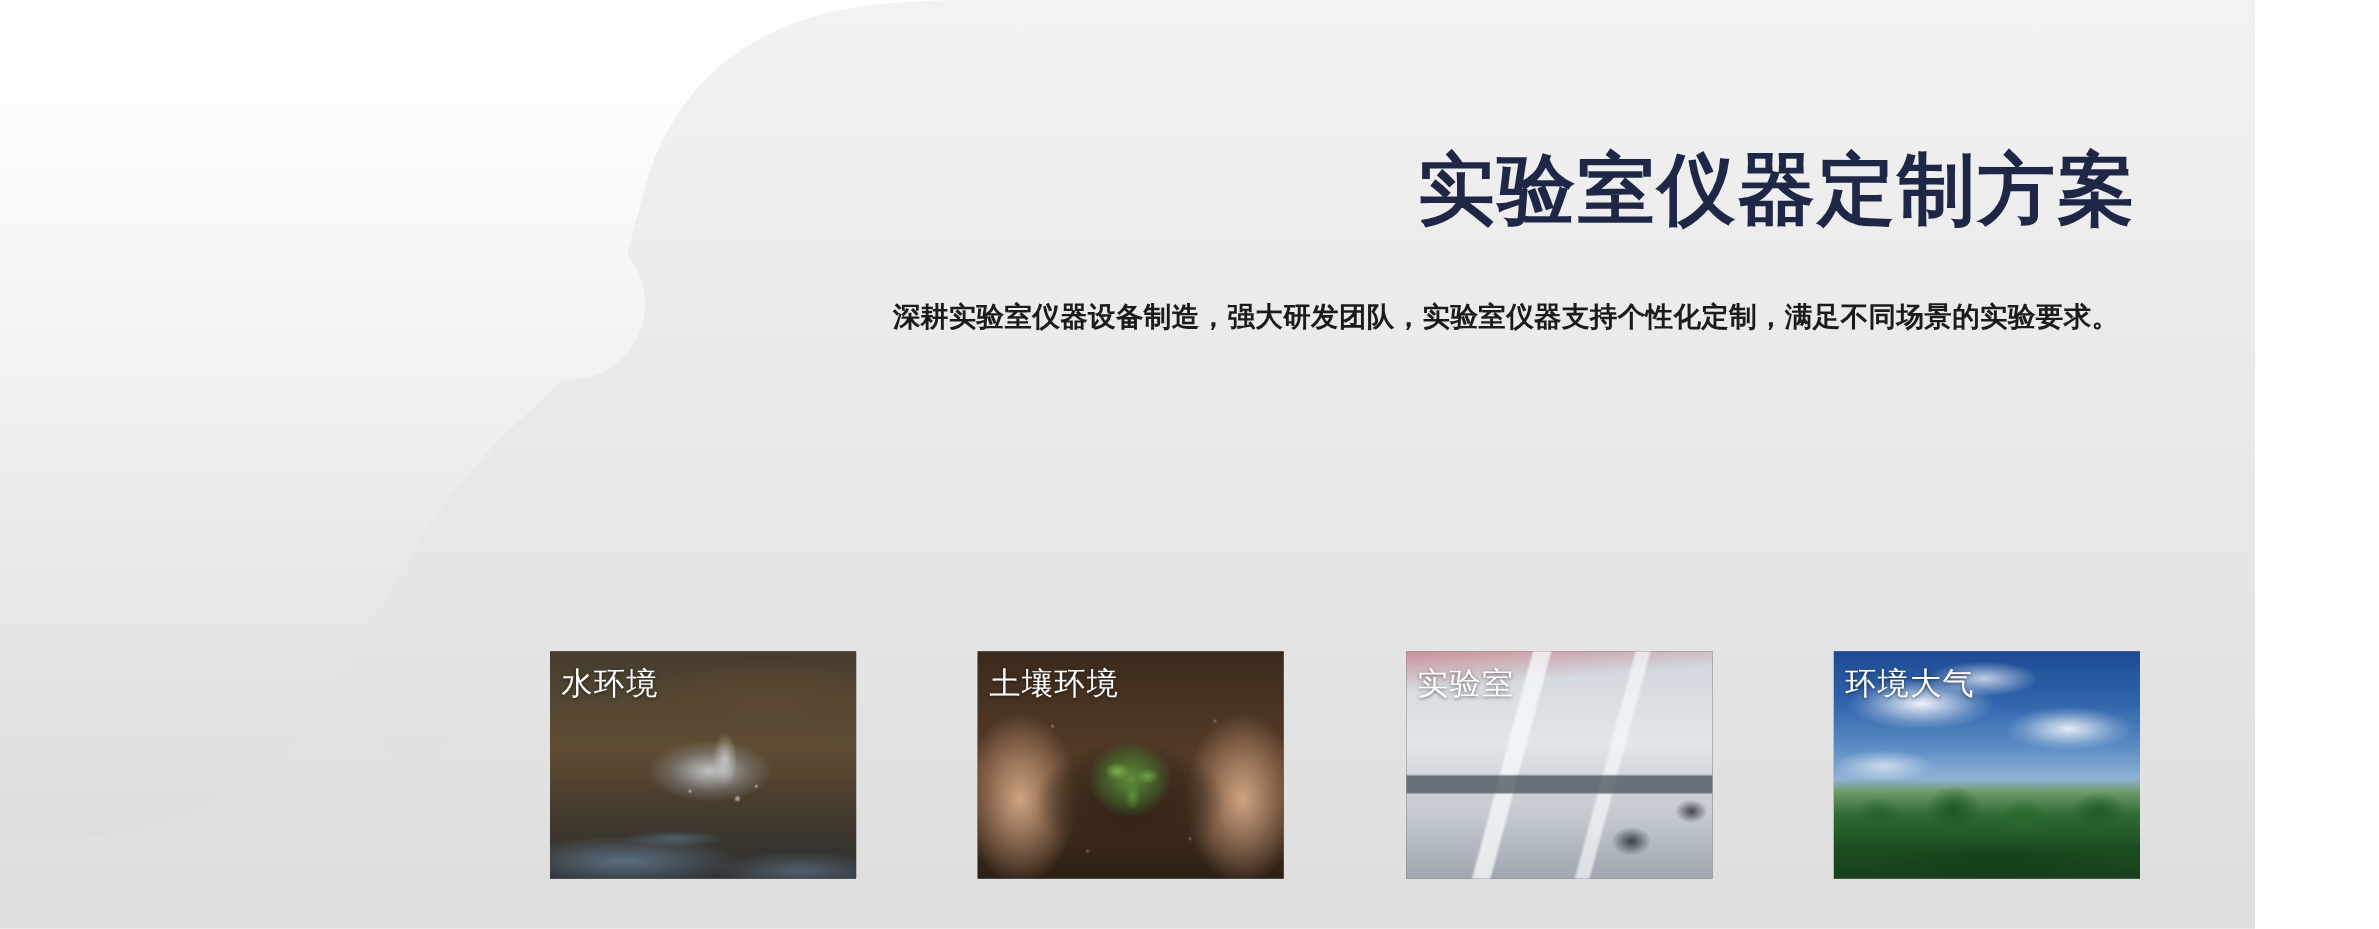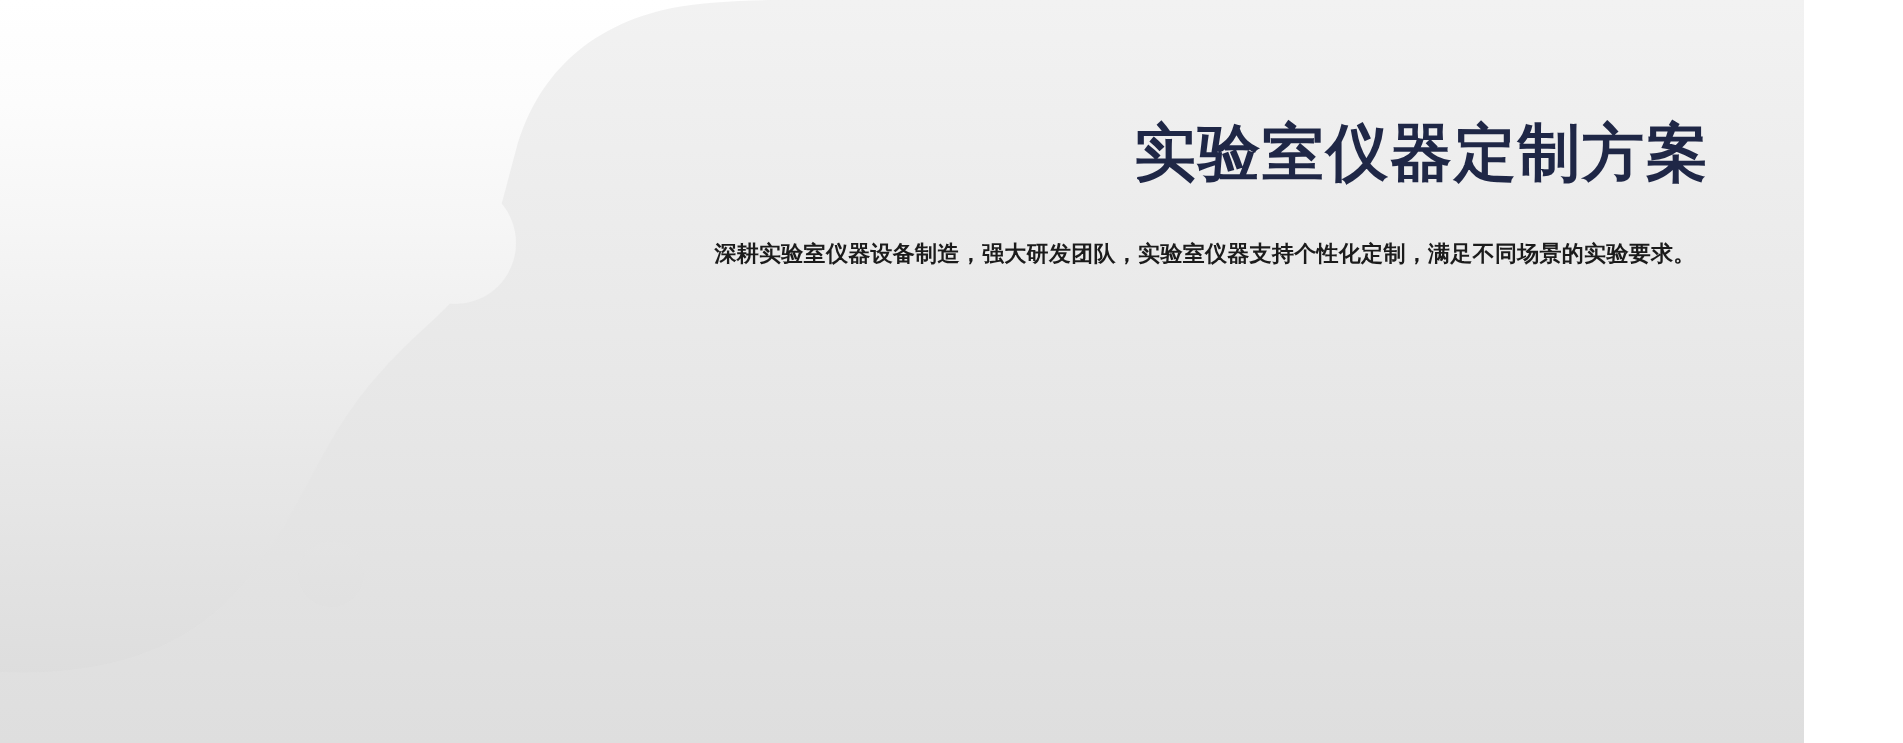--- a/index.html
+++ b/index.html
@@ -210,13 +210,36 @@
       </linearGradient>
     </defs>
     <rect x="0" y="0" width="1903" height="743" fill="url(#blob-grad)" mask="url(#blob-mask)"></rect>
   </svg>
 
   <div class="headline-block">
     <h1 class="page-title">实验室仪器定制方案</h1>
     <p class="page-subtitle">深耕实验室仪器设备制造，强大研发团队，实验室仪器支持个性化定制，满足不同场景的实验要求。</p>
   </div>
 
+  <div class="card-strip">
+
+    <div class="photo-card">
+      <div class="photo-art art-water"></div>
+      <span class="card-label">水环境</span>
+    </div>
+
+    <div class="photo-card">
+      <div class="photo-art art-soil"></div>
+      <span class="card-label">土壤环境</span>
+    </div>
+
+    <div class="photo-card">
+      <div class="photo-art art-lab"></div>
+      <span class="card-label">实验室</span>
+    </div>
+
+    <div class="photo-card">
+      <div class="photo-art art-sky"></div>
+      <span class="card-label">环境大气</span>
+    </div>
+
+  </div>
 </div>
 
 </body></html>

